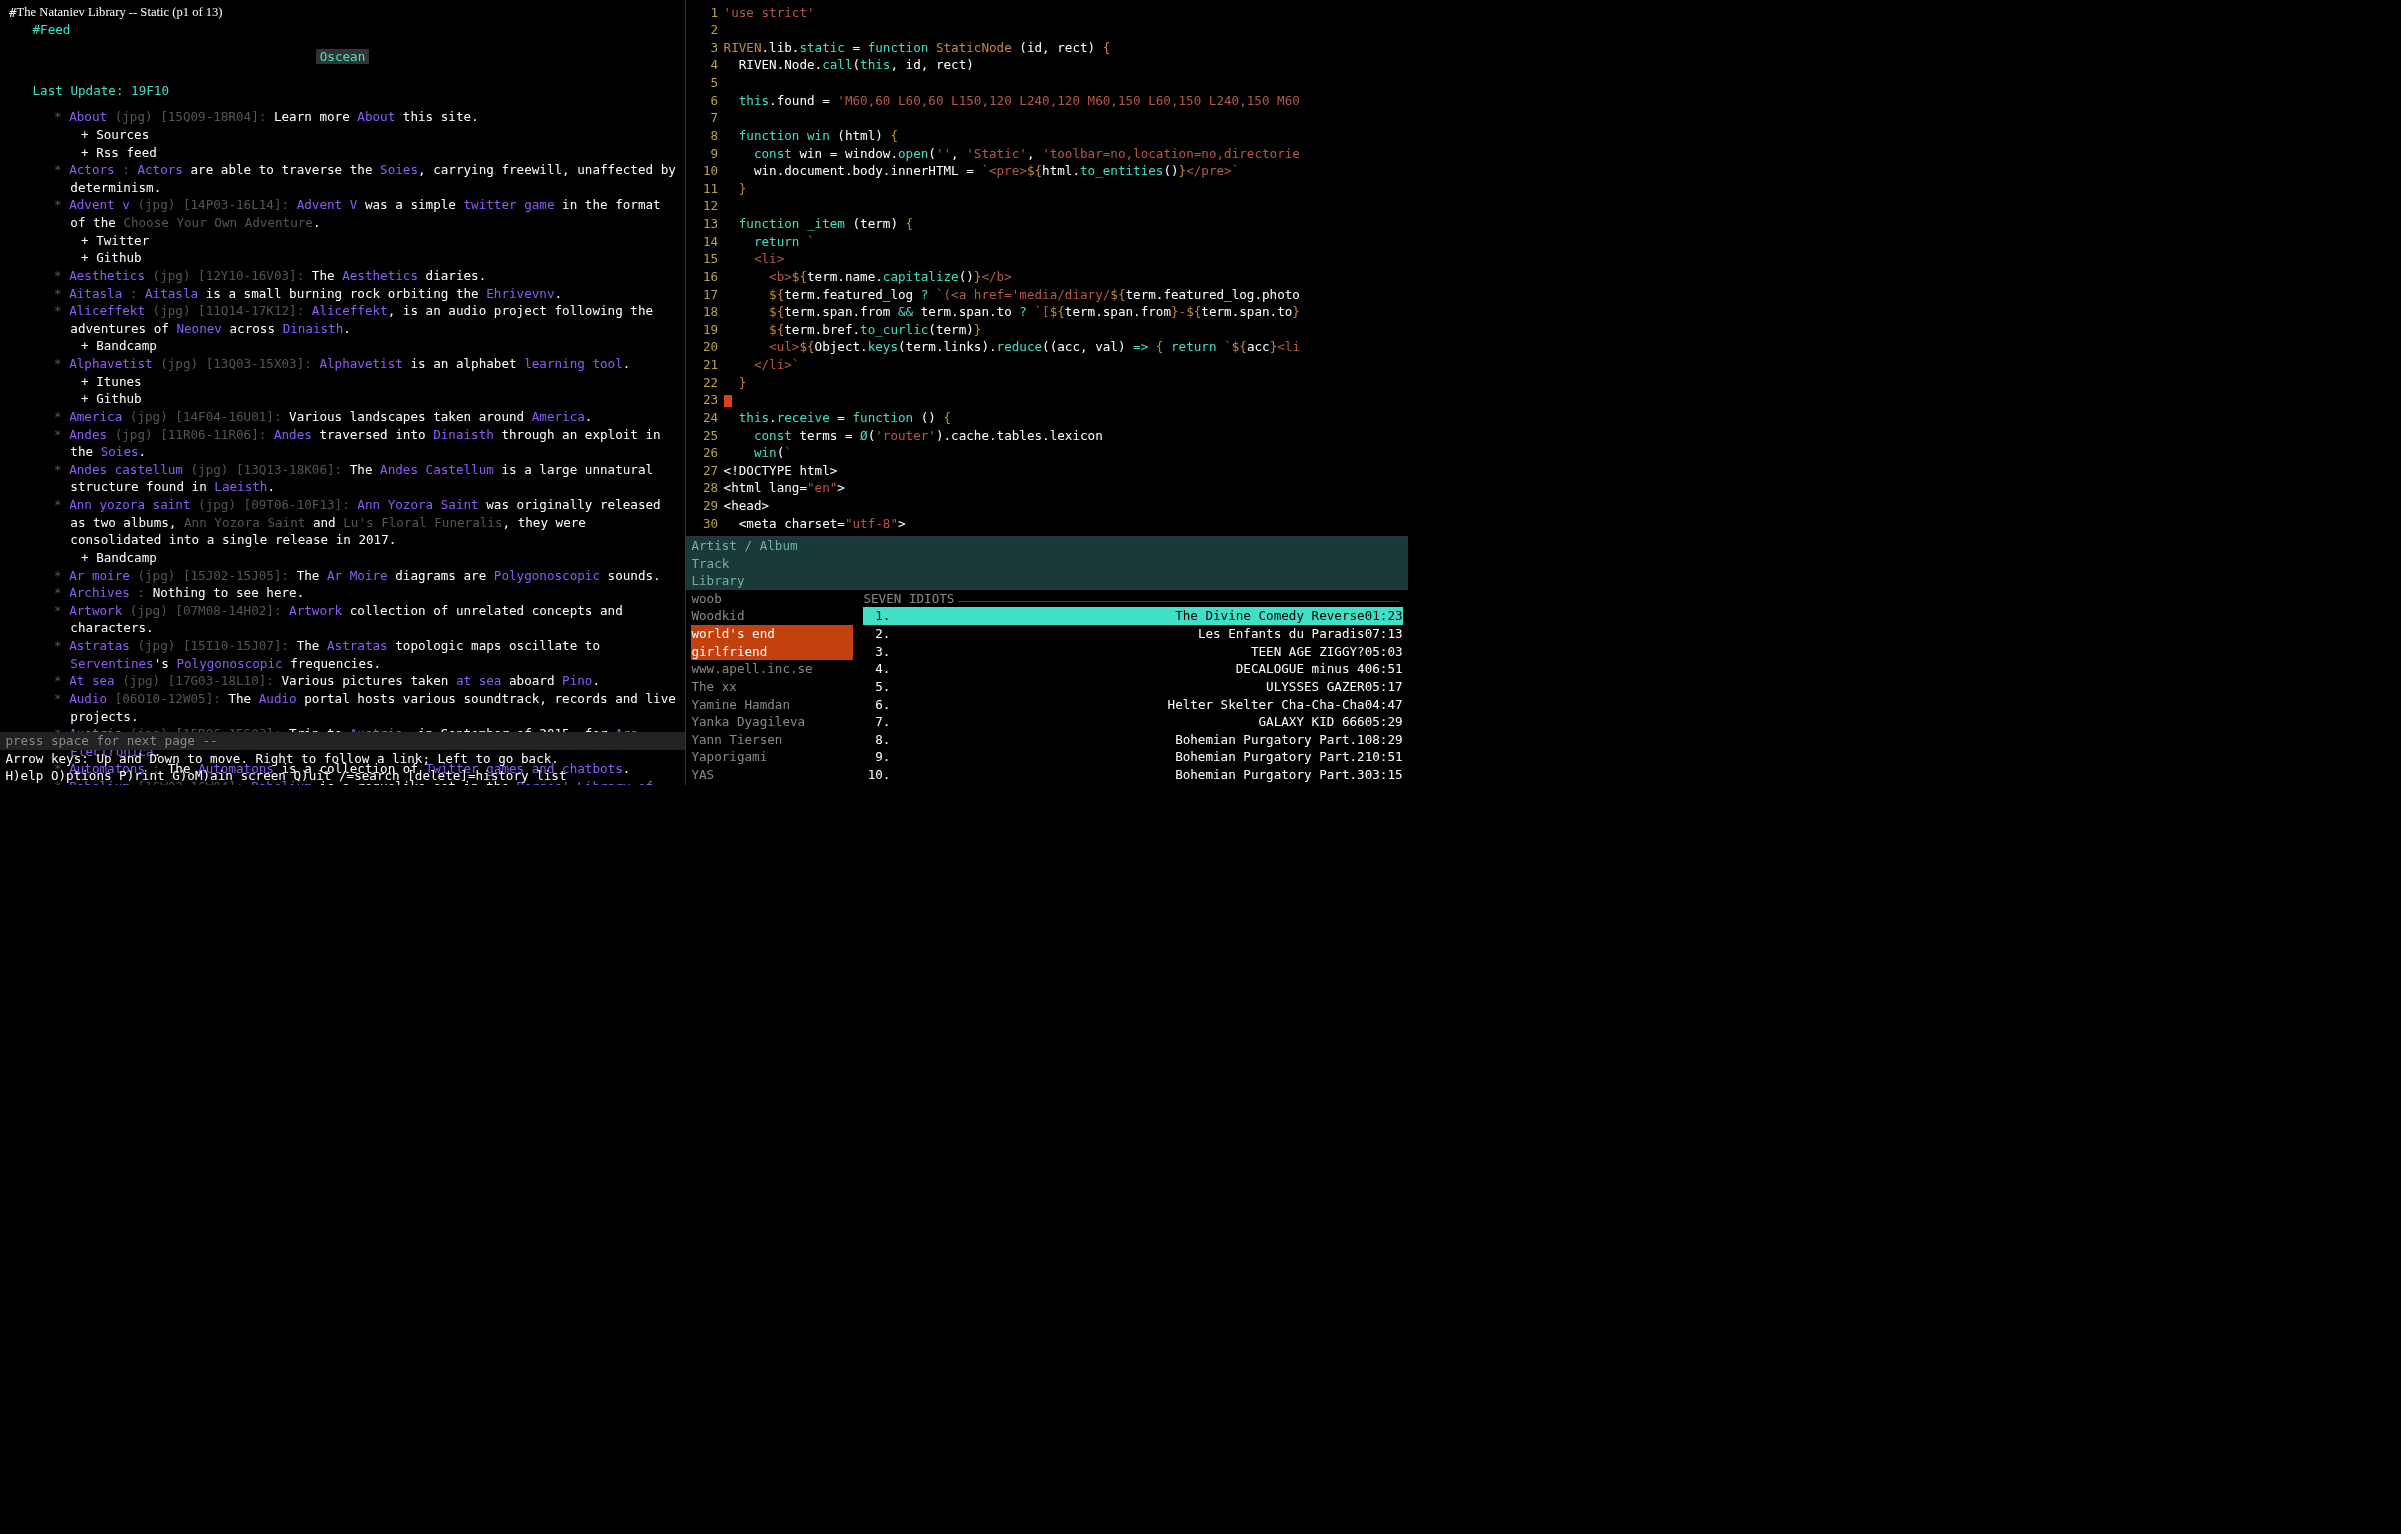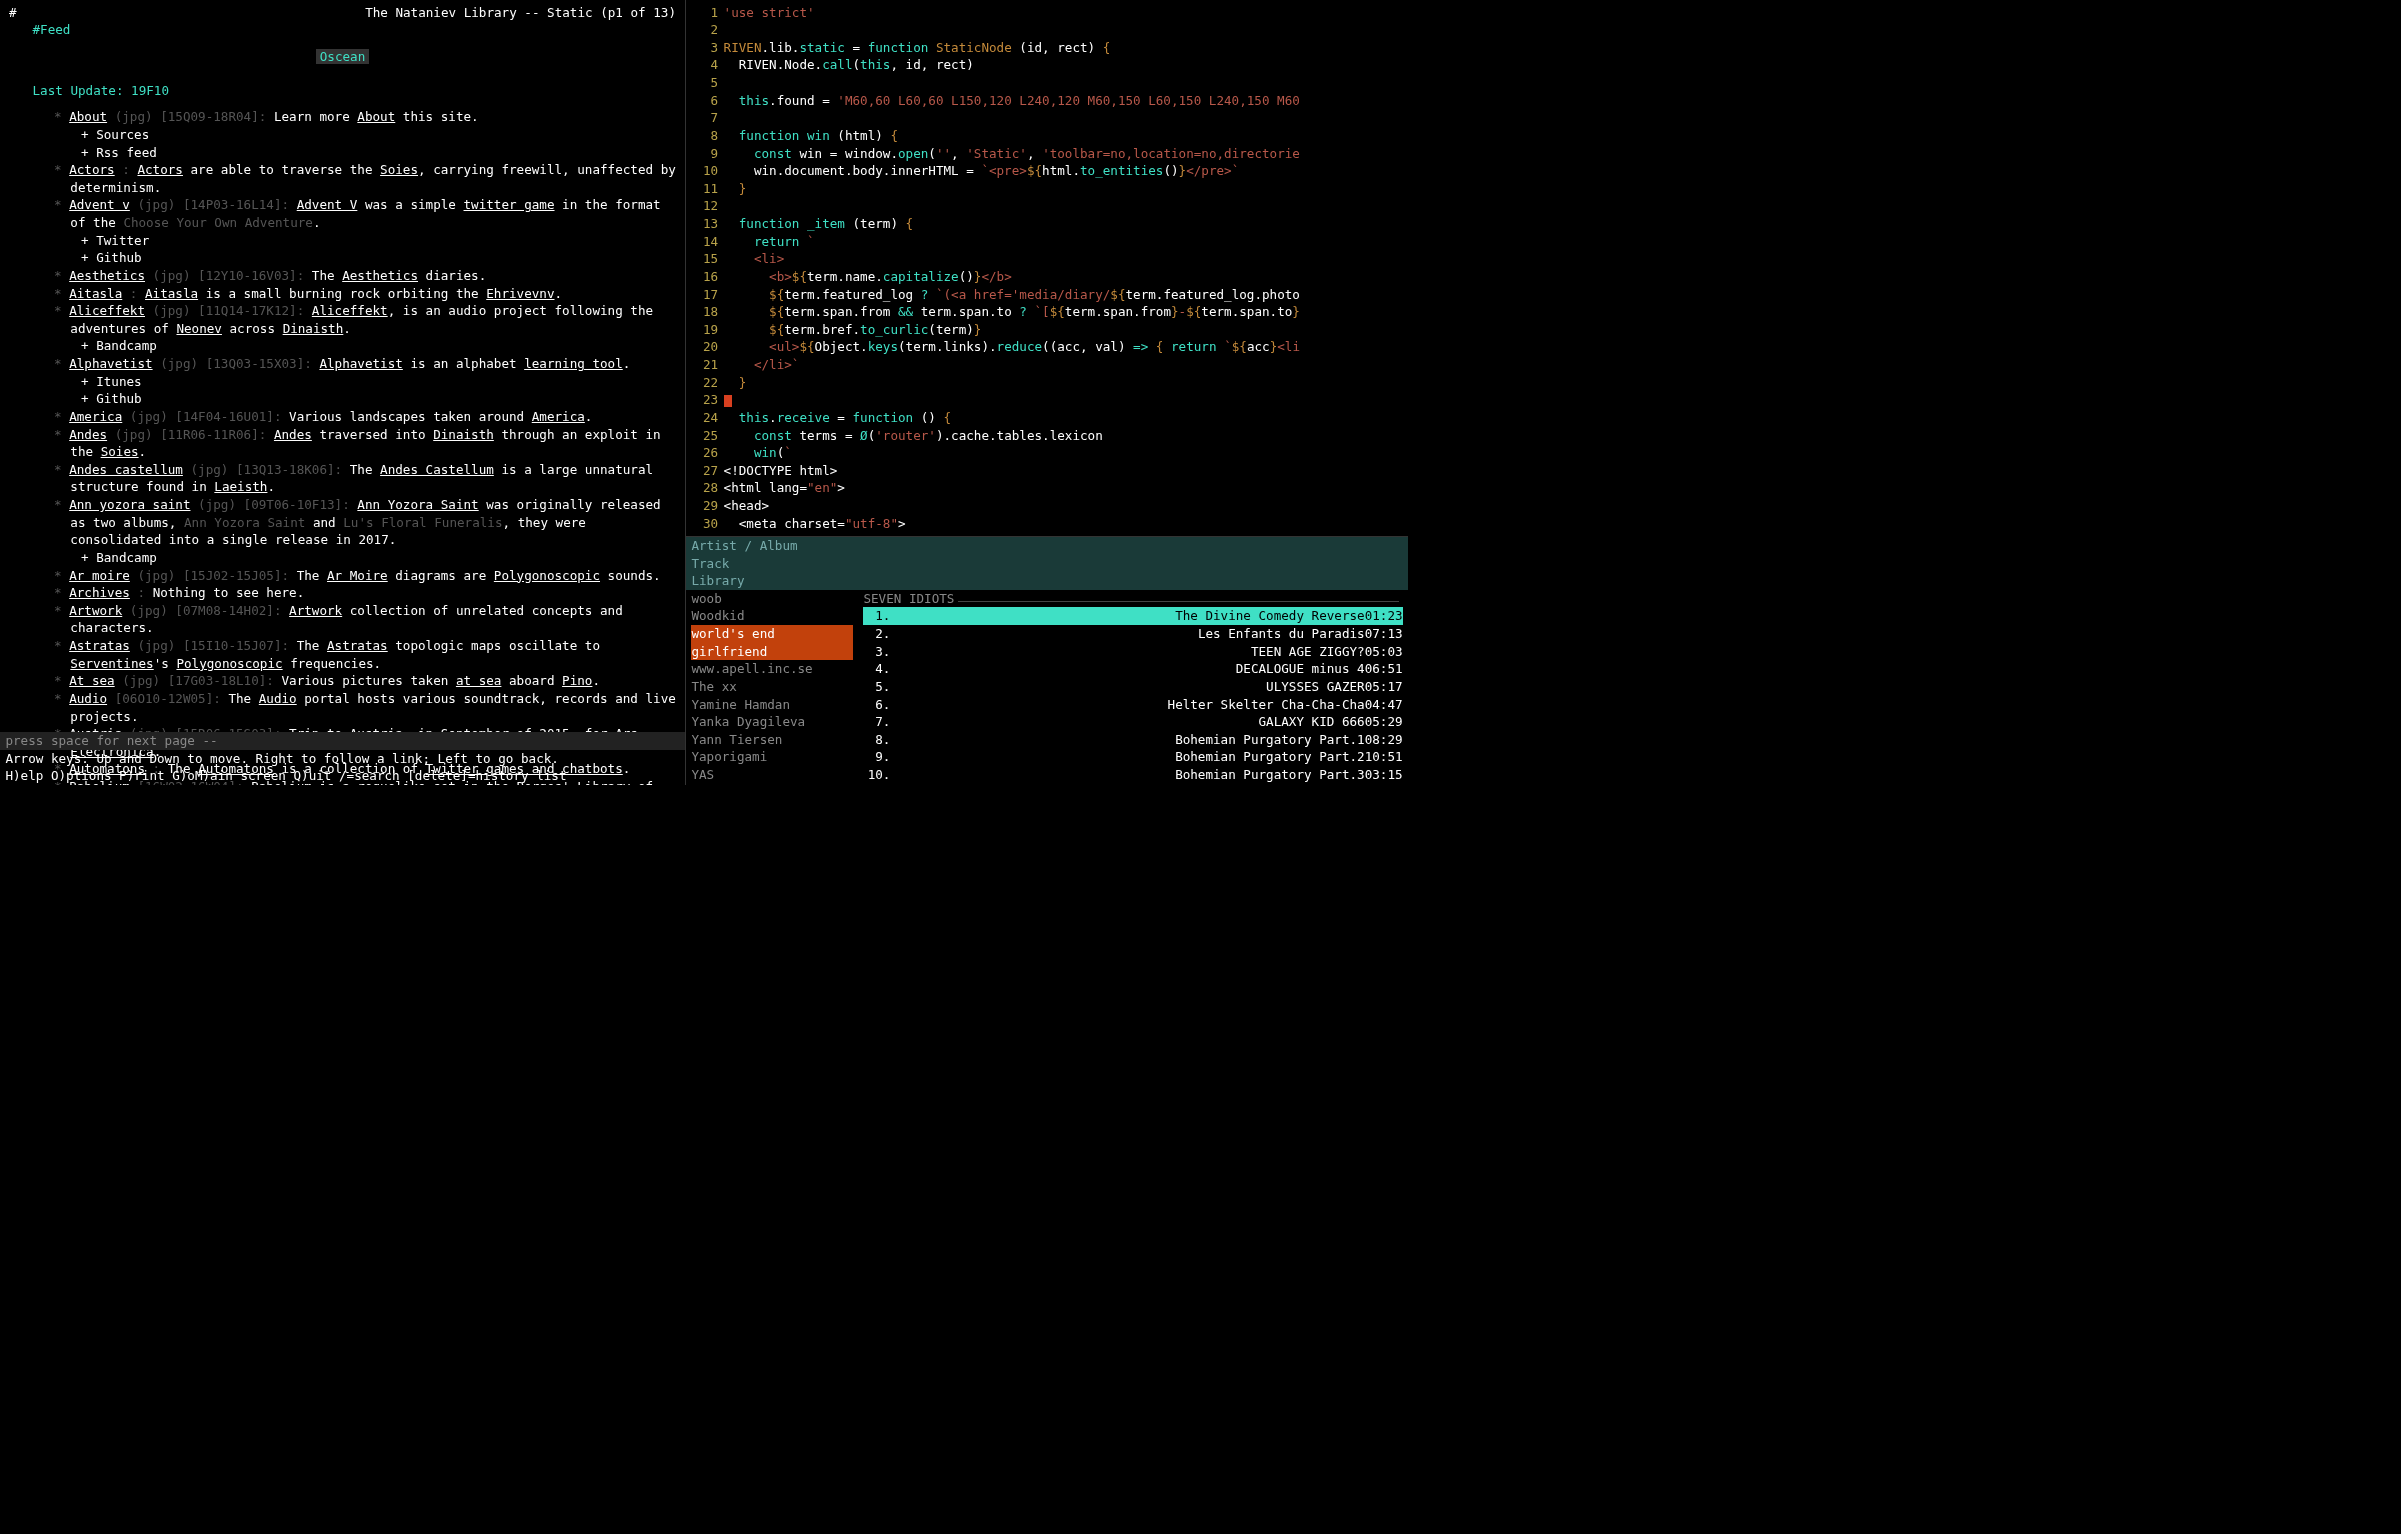--- a/index.html
+++ b/index.html
@@ -11,29 +11,29 @@
   line-height: 1.4;
   width: 1408px;
   height: 785px;
   overflow: hidden;
 }
 .screen { display: flex; height: 100%; }
 .left { width: 686px; border-right: 0.9px solid #333; padding: 3.6px 0 0 0; display: flex; flex-direction: column; position: relative; }
 .right { flex: 1; display: flex; flex-direction: column; }
 .title-row { display: flex; color: #fff; padding: 0 9px; }
 .hash { color: #fff; }
-.title-center { flex: 1; text-align: right; }
+.title-center { flex: 1; text-align: left; font-family: Liberation Serif, serif; }
 .hashtag { color: #3fe0c5; padding-left: 32.5px; }
 .oscean-row { text-align: center; margin: 9px 0; }
 .oscean { background: #333; color: #3fe0c5; padding: 0 3.6px; }
 .lastupdate { color: #3fe0c5; padding-left: 32.5px; margin: 7.2px 0 9px 0; }
 .entries { padding-left: 54px; padding-right: 9px; flex: 1; overflow: hidden; }
 .entry { text-indent: -16.3px; margin-left: 16.3px; }
 .star { color: #555; }
-.link { color: #ffffff; text-decoration: underline; }
+.link { color: #8b5cf6; }
 .dim { color: #555; }
 .white { color: #fff; }
 .sub { margin-left: 27px; color: #fff; }
 .plus { color: #fff; }
 .footer-left { position: absolute; bottom: 0; left: 0; right: 0; }
 .pager { background: #222; color: #888; padding: 0 5.4px; }
 .help { color: #fff; padding: 0 5.4px; }
 .statusbar { background: #3fe0c5; color: #000; padding: 0 5.4px; height: 16.3px; display: flex; }
 .statusbar .sright { margin-left: auto; }
 

